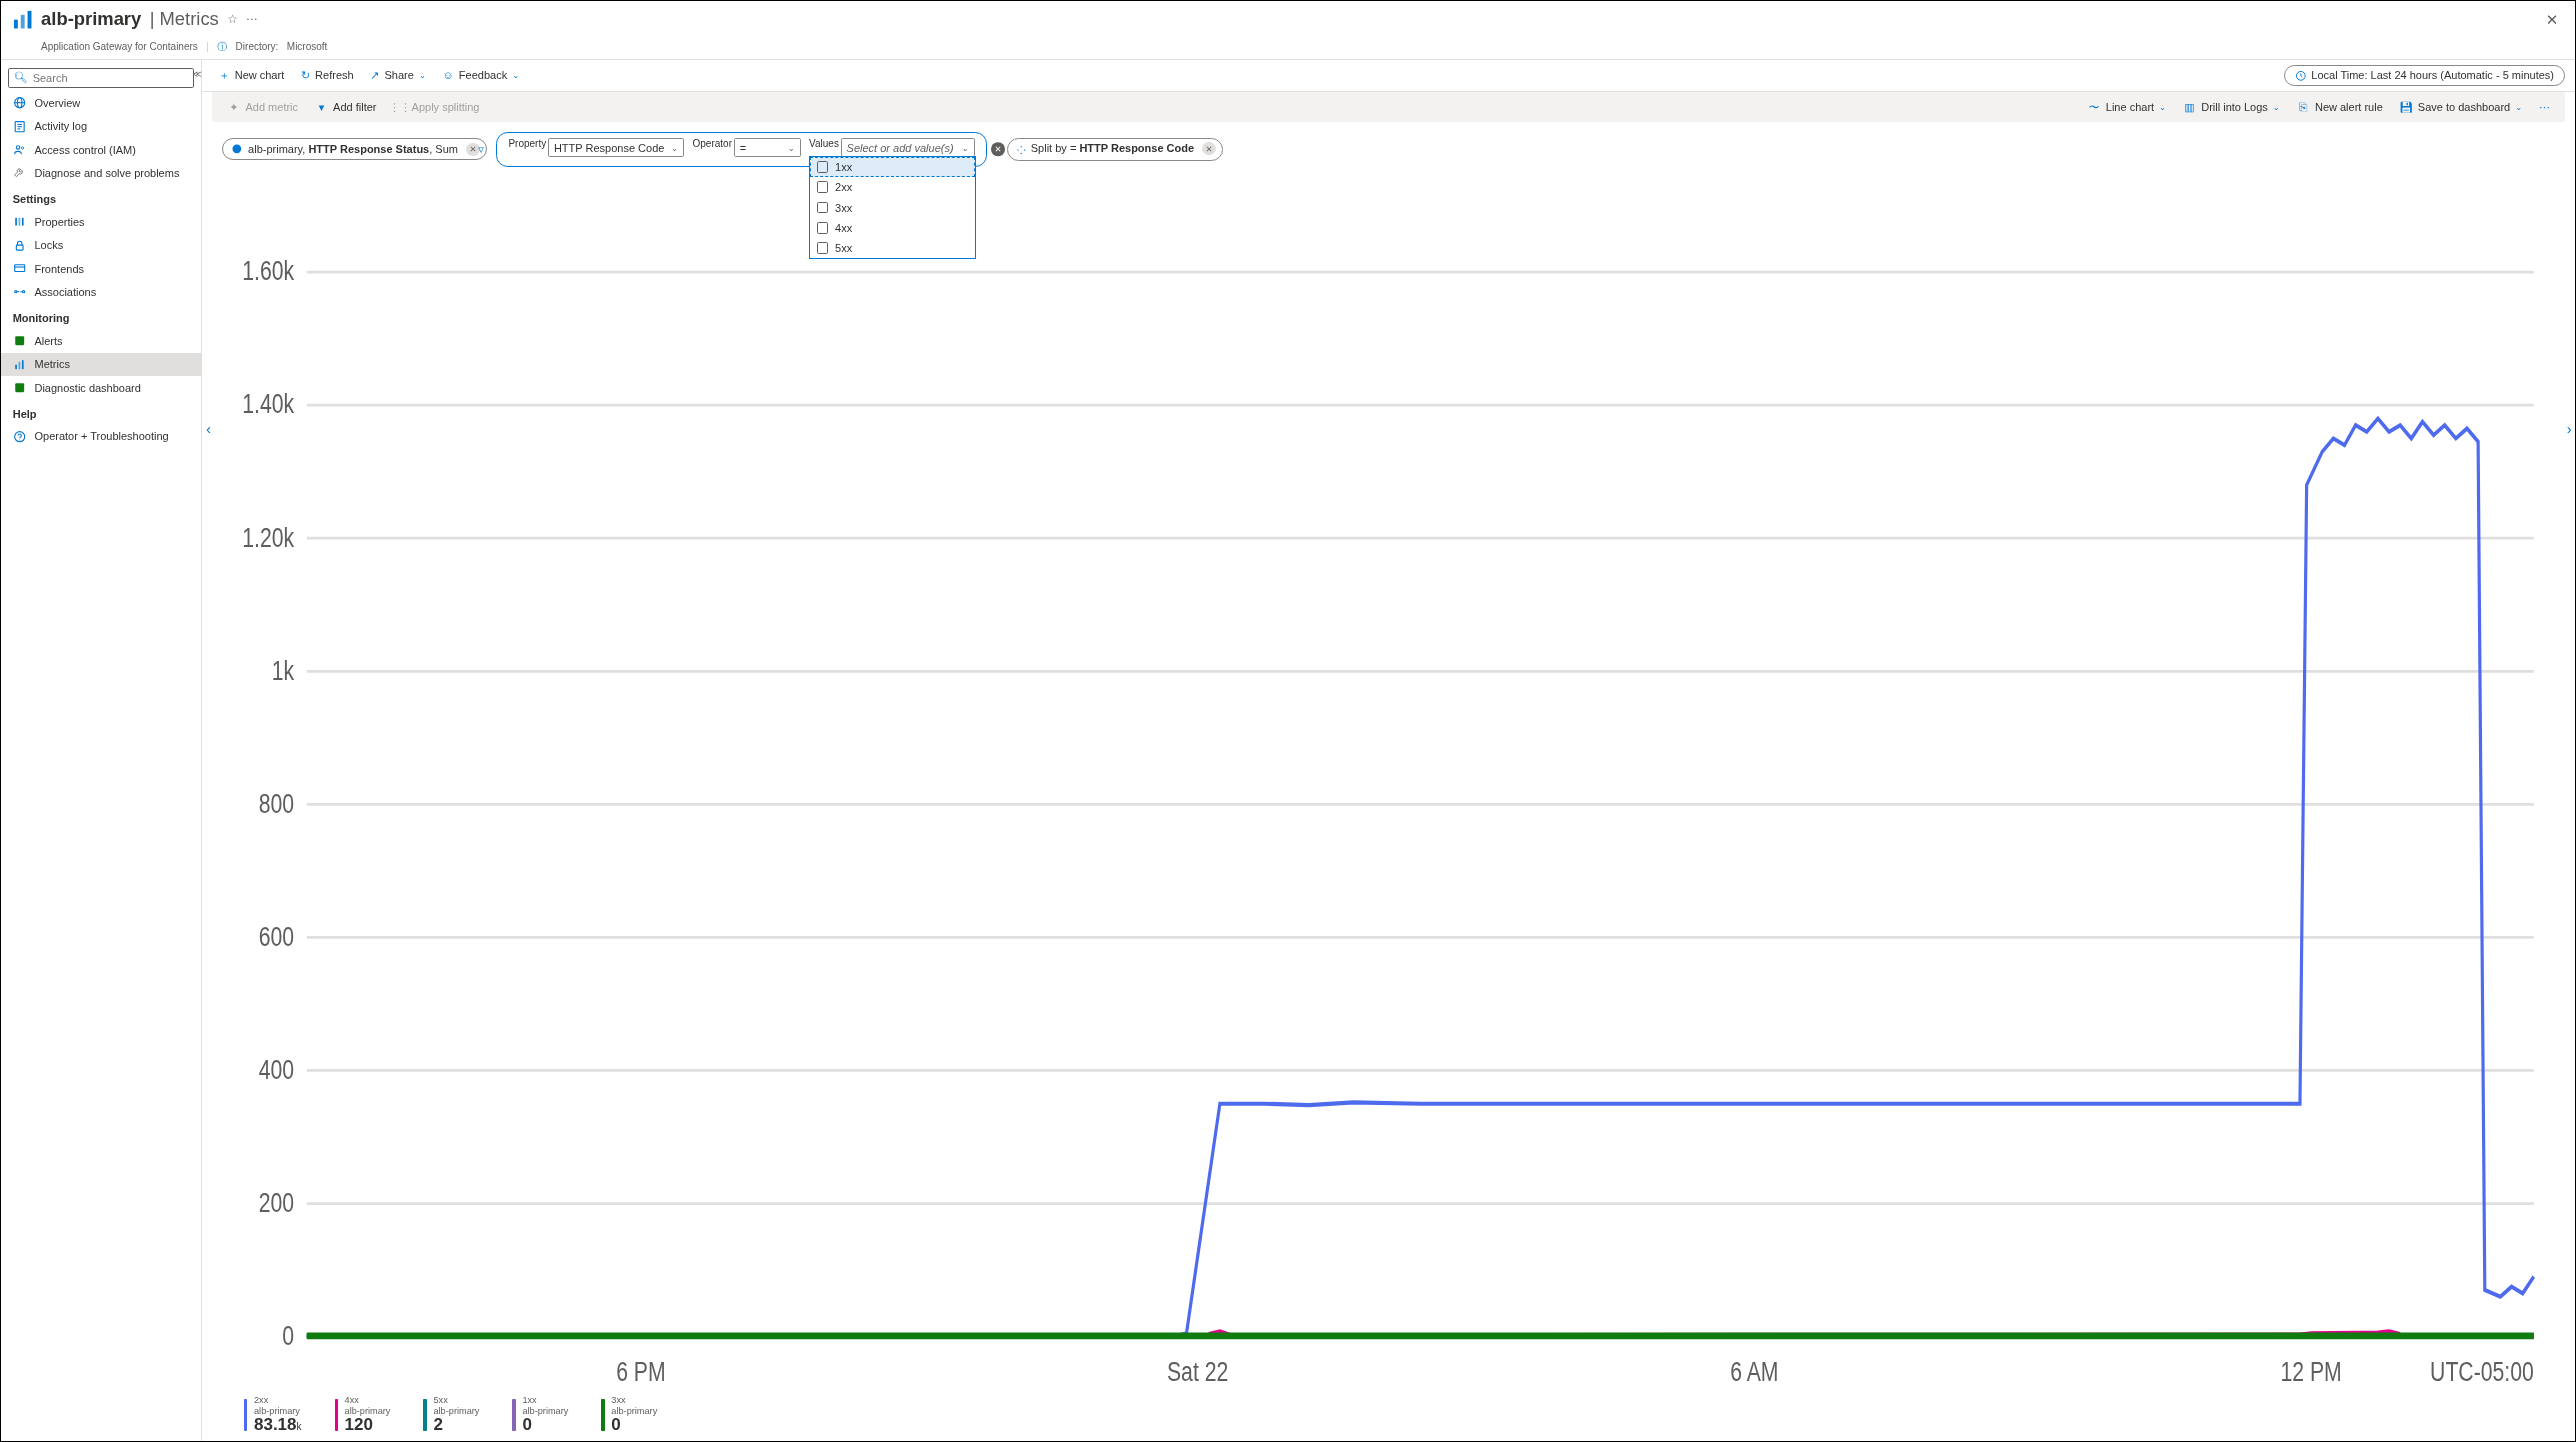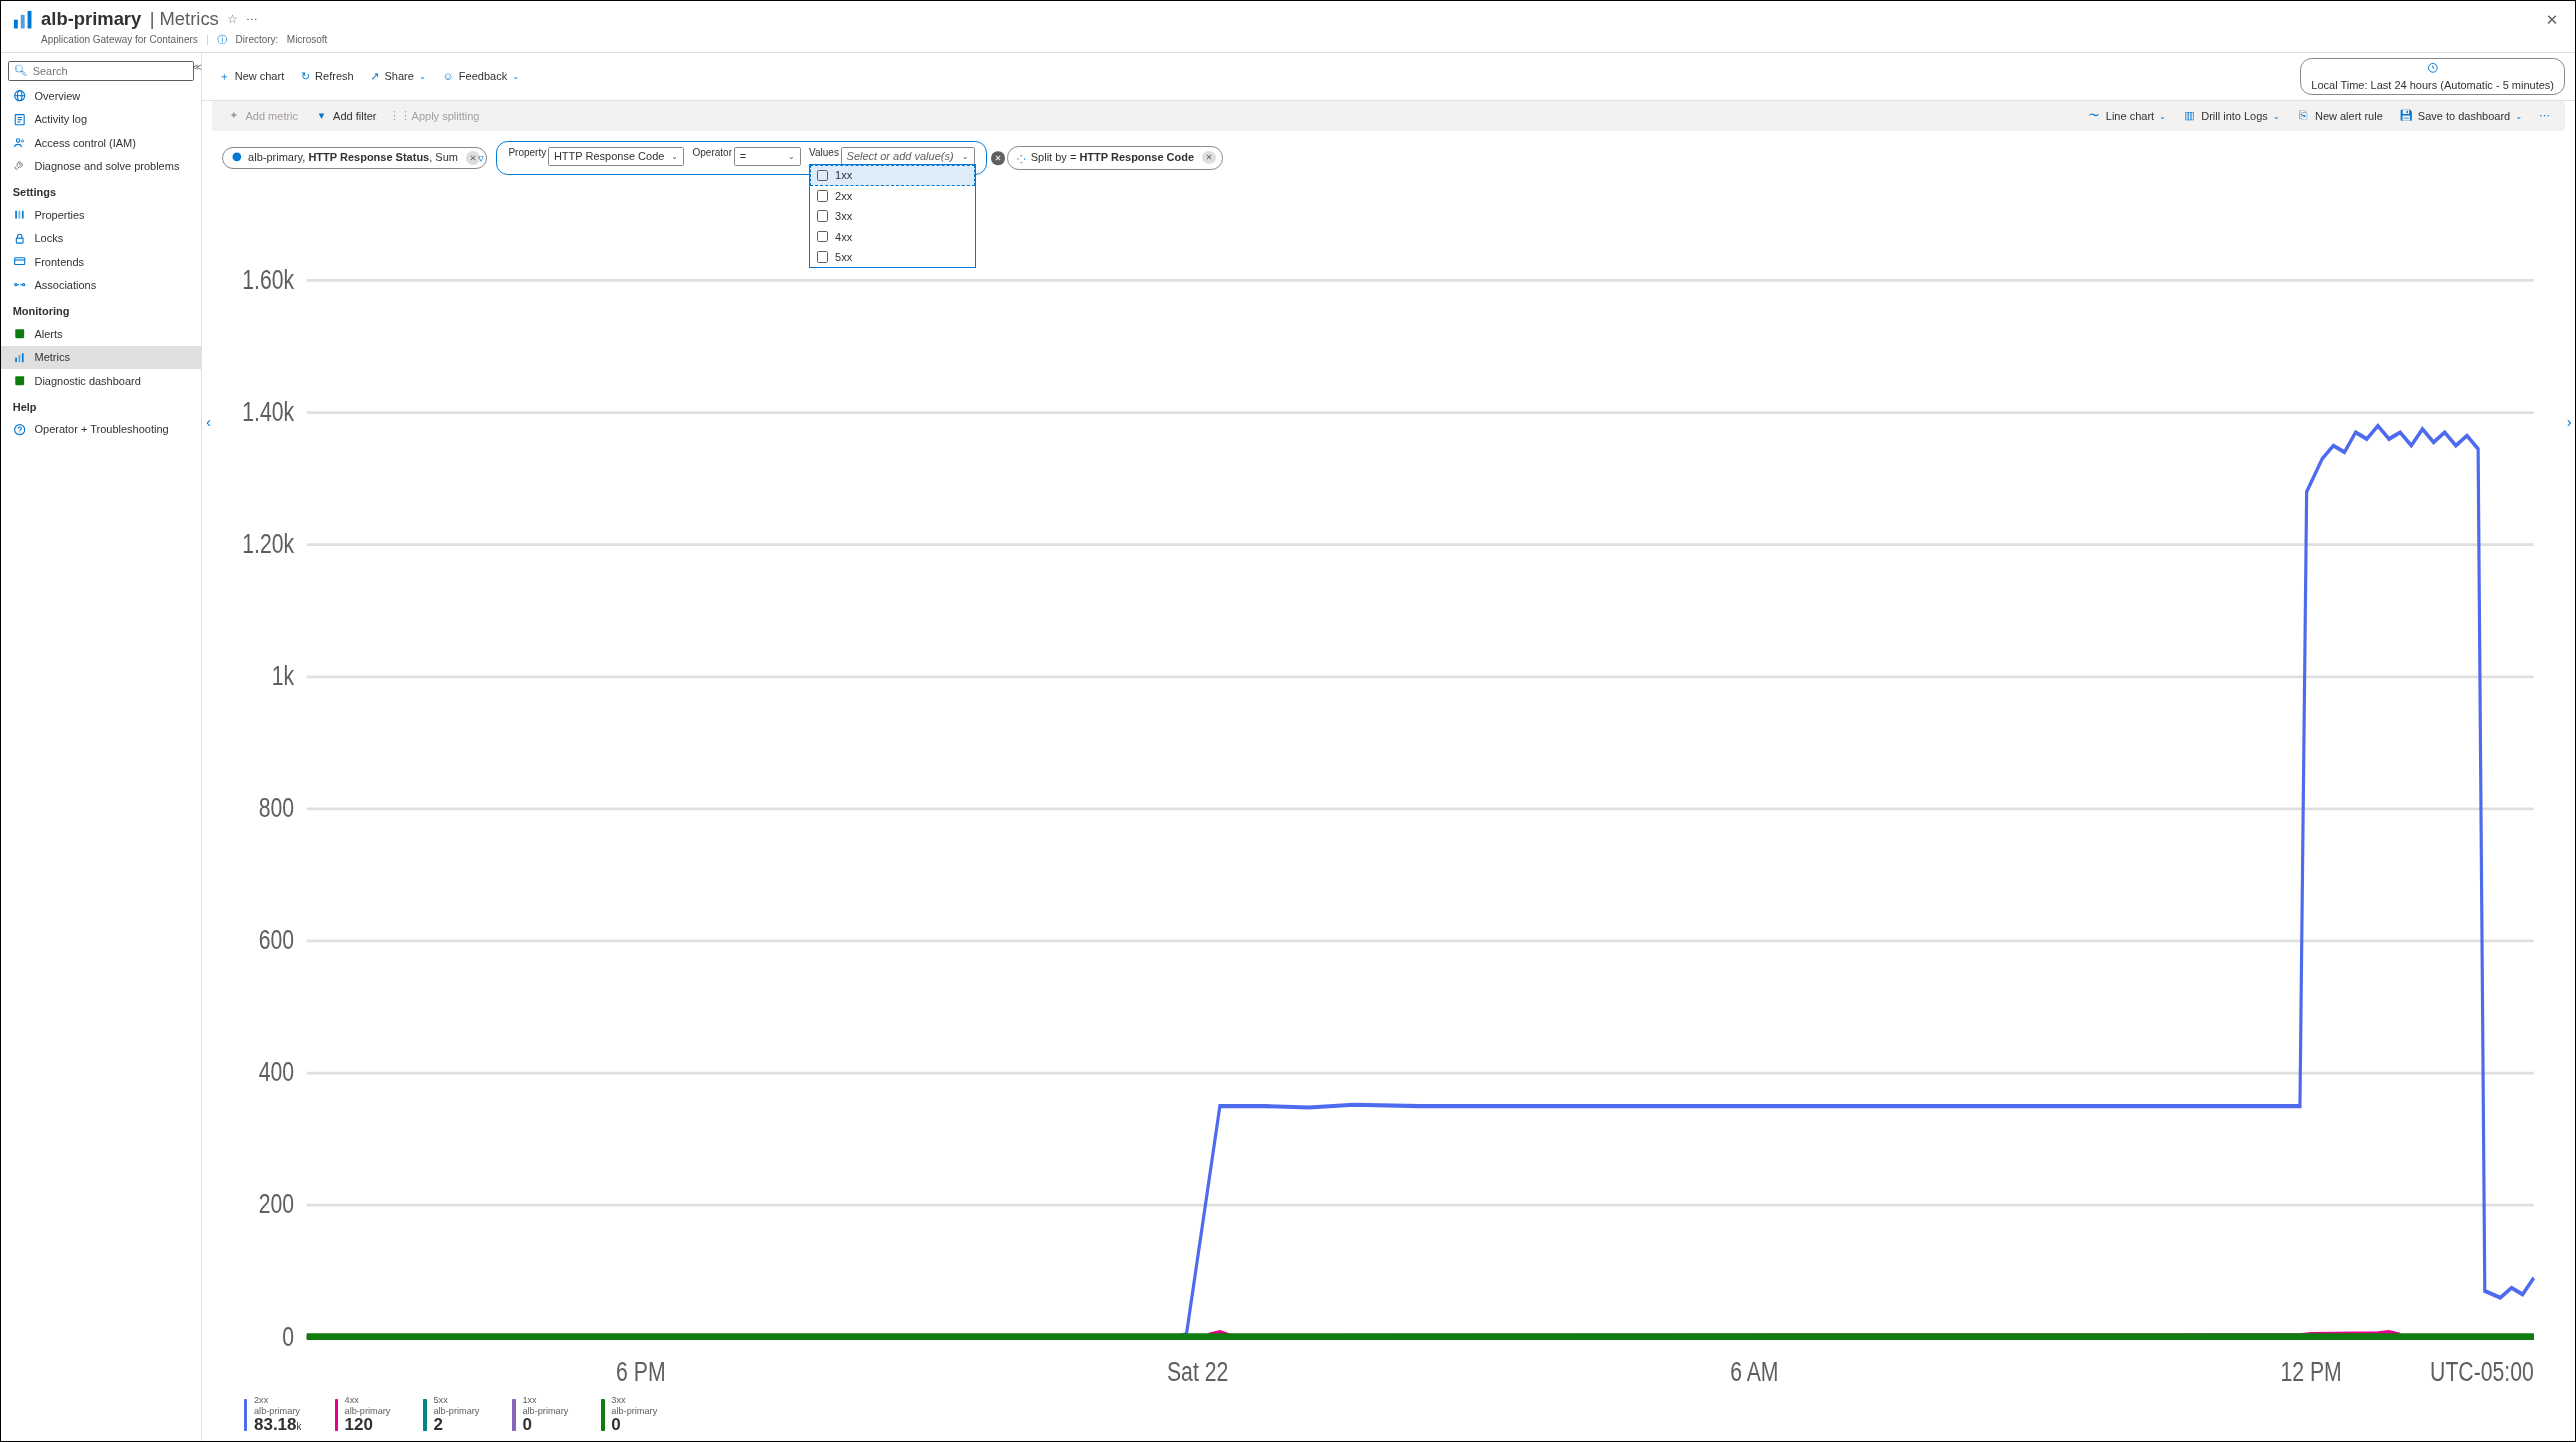--- a/index.html
+++ b/index.html
@@ -7,21 +7,21 @@
   body { display: flex; flex-direction: column; border: 0.8px solid #000; }
 
   
   .header { display: flex; align-items: flex-start; padding: 6.7px 10px 5px 10px; border-bottom: 0.8px solid #e1dfdd; }
   .header-icon { width: 23.4px; height: 23.4px; margin-right: 6.7px; color: #0078d4; flex-shrink: 0; }
   .header-titles { display: flex; flex-direction: column; }
   .title-row { display: flex; align-items: center; gap: 8.4px; }
   .title-main { font-size: 18.4px; font-weight: 600; }
   .title-sub { font-size: 18.4px; font-weight: 300; color: #605e5c; }
   .star-icon, .more-icon { color: #605e5c; font-size: 11.7px; cursor: pointer; }
-  .subtitle-row { display: flex; align-items: center; gap: 8.4px; font-size: 10px; color: #605e5c; margin-top: 3px; }
+  .subtitle-row { display: flex; align-items: center; gap: 8.4px; font-size: 10px; color: #605e5c; margin-top: 10px; }
   .info-icon { color: #0078d4; }
   .close-x { margin-left: auto; font-size: 15px; color: #605e5c; cursor: pointer; padding: 3.3px 6.7px; }
   .pipe { color: #ccc; }
 
   
   .main { flex: 1; display: flex; min-height: 0; }
   .sidebar { width: 201px; border-right: 0.8px solid #e1dfdd; display: flex; flex-direction: column; padding-top: 5px; position: relative; }
   .searchbox { margin: 3.3px 6.7px; border: 0.8px solid #605e5c; border-radius: 1.7px; display: flex; align-items: center; padding: 2.5px 5px; gap: 5px; }
   .searchbox input { border: none; outline: none; flex: 1; font-size: 11px; }
   .collapse-btn { position: absolute; top: 8.4px; right: -0.8px; color: #605e5c; font-size: 9.2px; cursor: pointer; }
@@ -29,21 +29,21 @@
   .nav-item { display: flex; align-items: center; gap: 8.4px; padding: 5px 11.7px; cursor: pointer; font-size: 11px; }
   .nav-item.active { background: #e1dfdd; }
   .nav-icon { width: 13.4px; height: 13.4px; display: inline-flex; align-items: center; justify-content: center; flex-shrink: 0; }
   .sidebar-chevron { position: absolute; right: -10px; top: 360px; color: #0078d4; font-size: 15px; cursor: pointer; background: #fff; }
 
   
   .content { flex: 1; display: flex; flex-direction: column; min-width: 0; position: relative; }
   .toolbar { display: flex; align-items: center; padding: 5px 10px; gap: 3.3px; border-bottom: 0.8px solid #e1dfdd; }
   .tb-btn { display: inline-flex; align-items: center; gap: 5px; padding: 3.3px 6.7px; cursor: pointer; color: #323130; border-radius: 1.7px; }
   .tb-icon { color: #0078d4; }
-  .time-pill { margin-left: auto; border: 0.8px solid #8a8886; border-radius: 11.7px; padding: 3.3px 10px; font-size: 11px; display: flex; align-items: center; gap: 5px; cursor: pointer; flex-direction: column; }
+  .time-pill { margin-left: auto; border: 0.8px solid #8a8886; border-radius: 11.7px; padding: 3.3px 10px; font-size: 11px; display: flex; align-items: center; gap: 5px; cursor: pointer; }
   .clock-icon { width: 11.7px; height: 11.7px; }
 
   .chart-wrapper { flex: 1; display: flex; flex-direction: column; padding: 0 0 6.7px 0; min-height: 0; }
   .chart-title-row { display: flex; align-items: center; gap: 6.7px; padding: 8.4px 20px 6.7px; font-size: 12.6px; }
   .edit-icon { color: #0078d4; cursor: pointer; }
 
   .chart-toolbar { display: flex; align-items: center; background: #f3f2f1; padding: 5px 8.4px; margin: 0 10px; gap: 3.3px; border-radius: 1.7px; }
   .ct-btn { display: inline-flex; align-items: center; gap: 5px; padding: 3.3px 6.7px; cursor: pointer; font-size: 11px; border-radius: 1.7px; }
   .ct-btn.disabled { color: #a19f9d; cursor: default; }
   .ct-spacer { flex: 1; }

